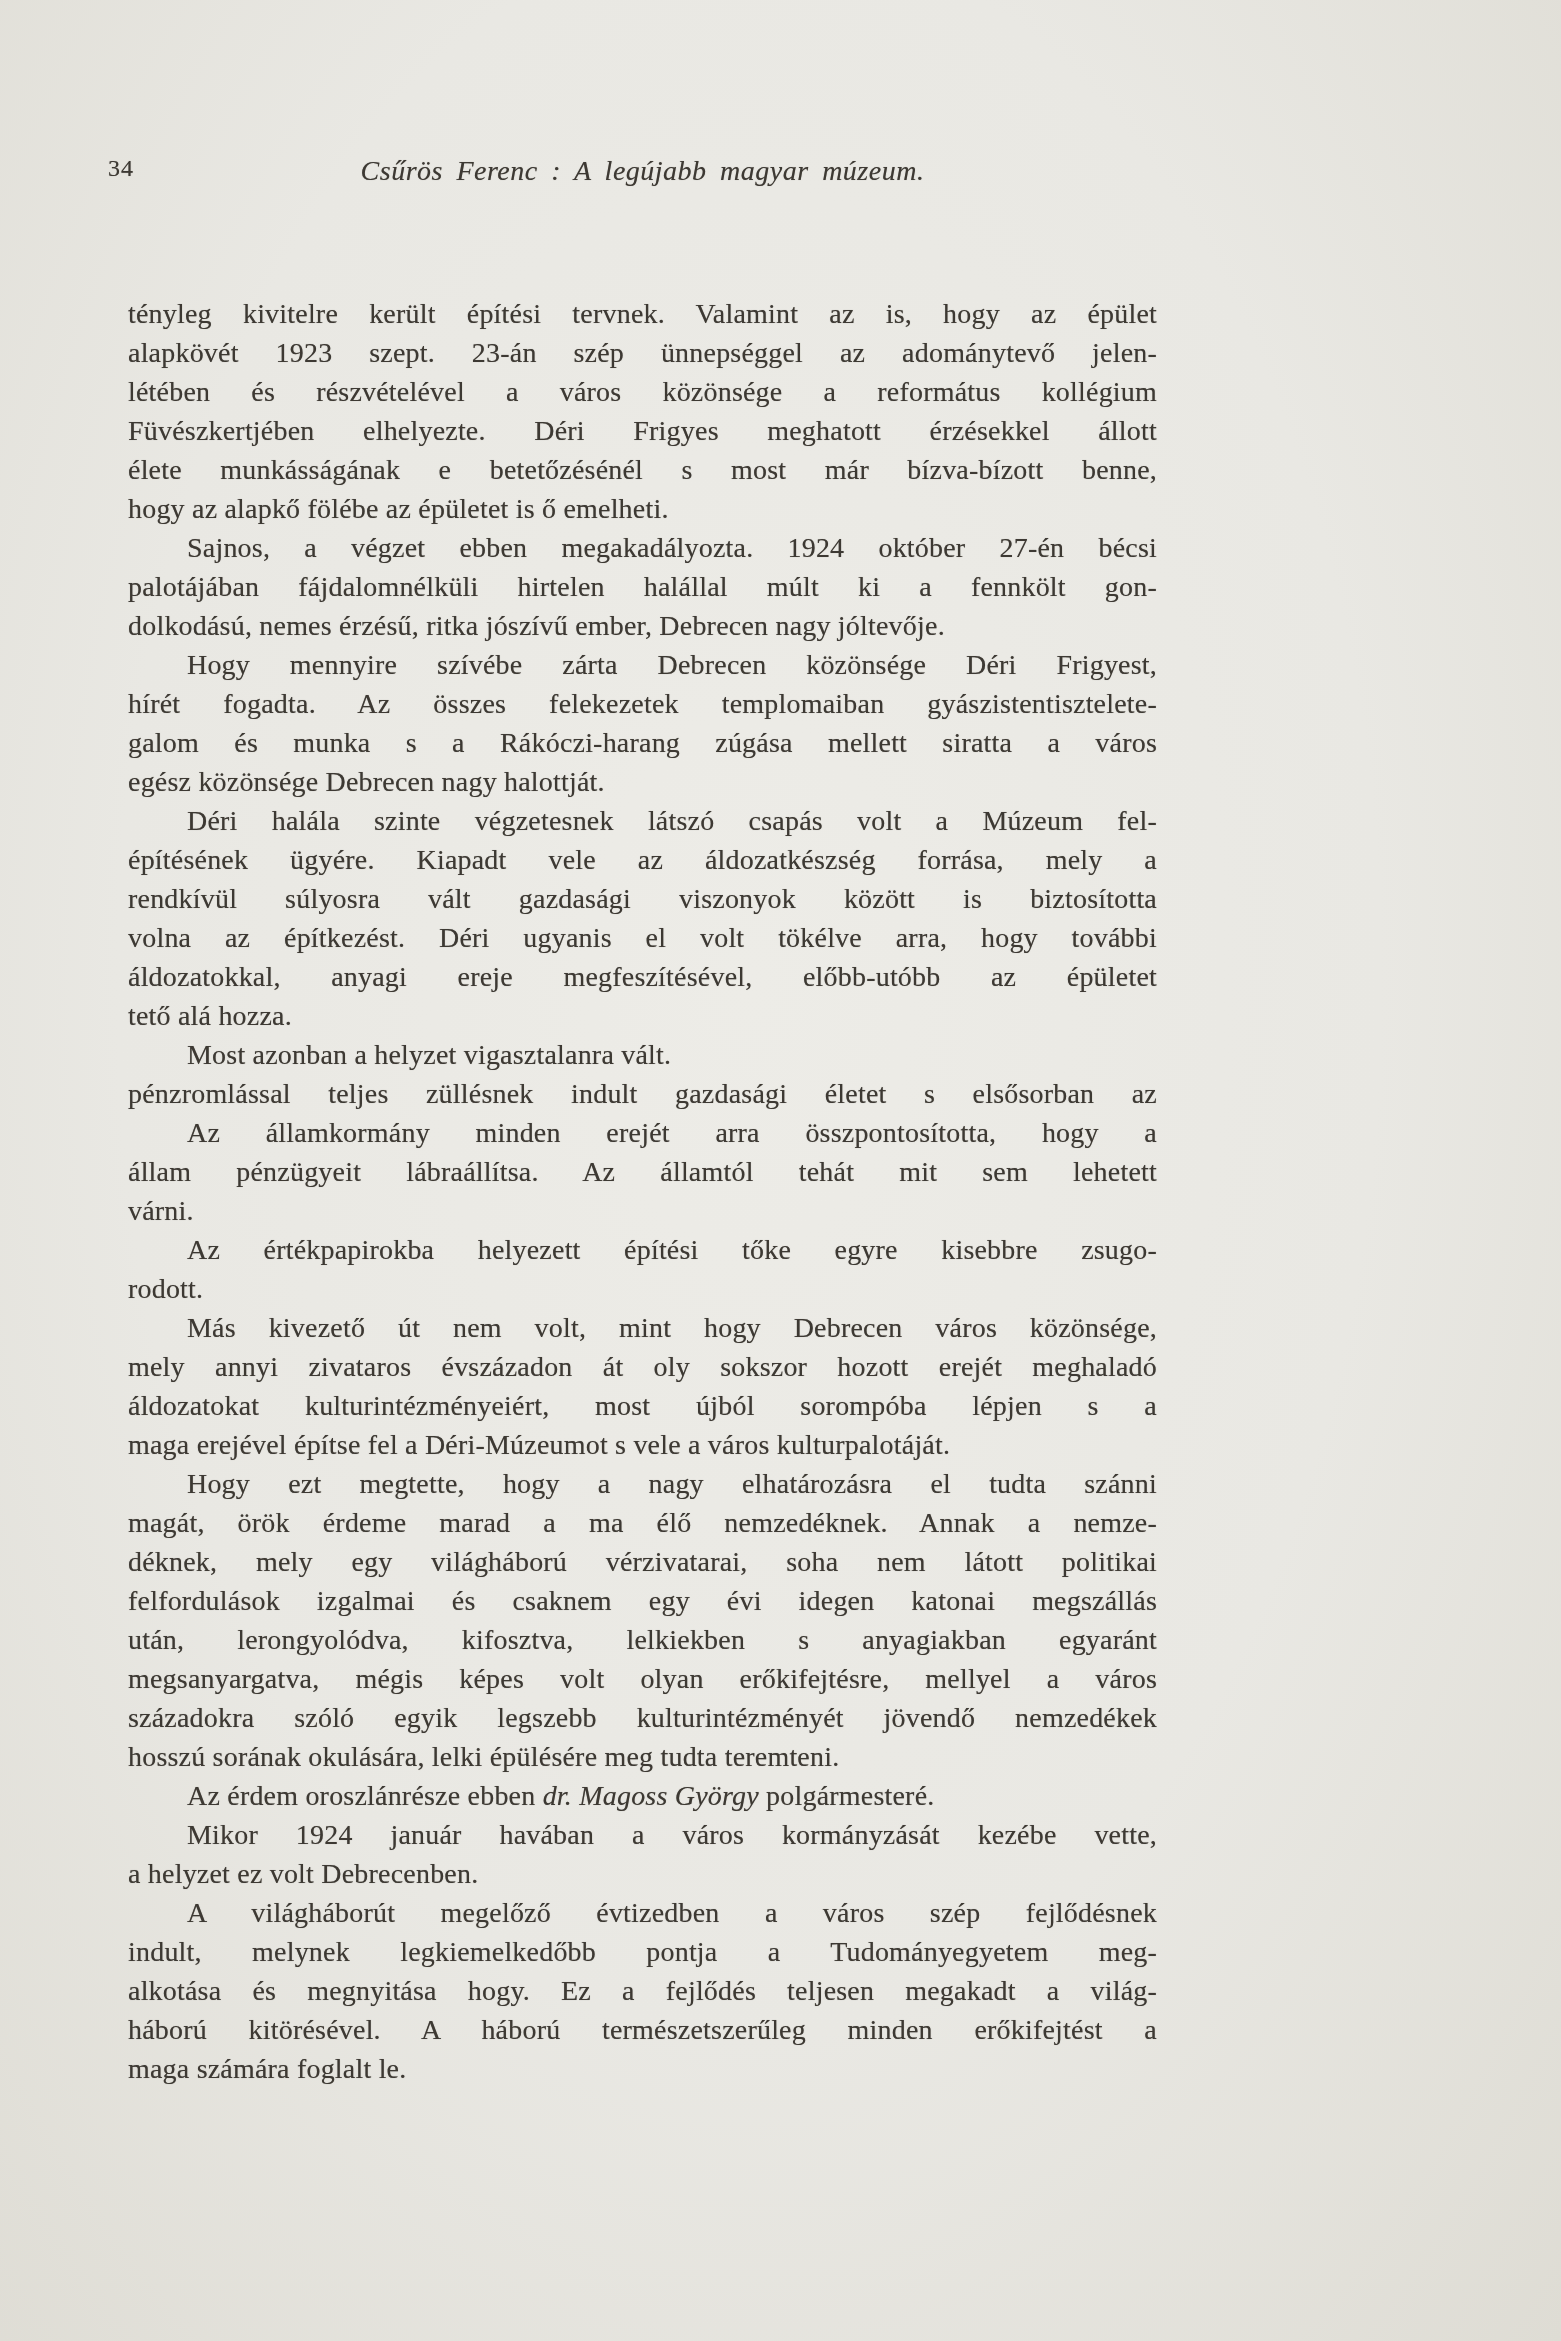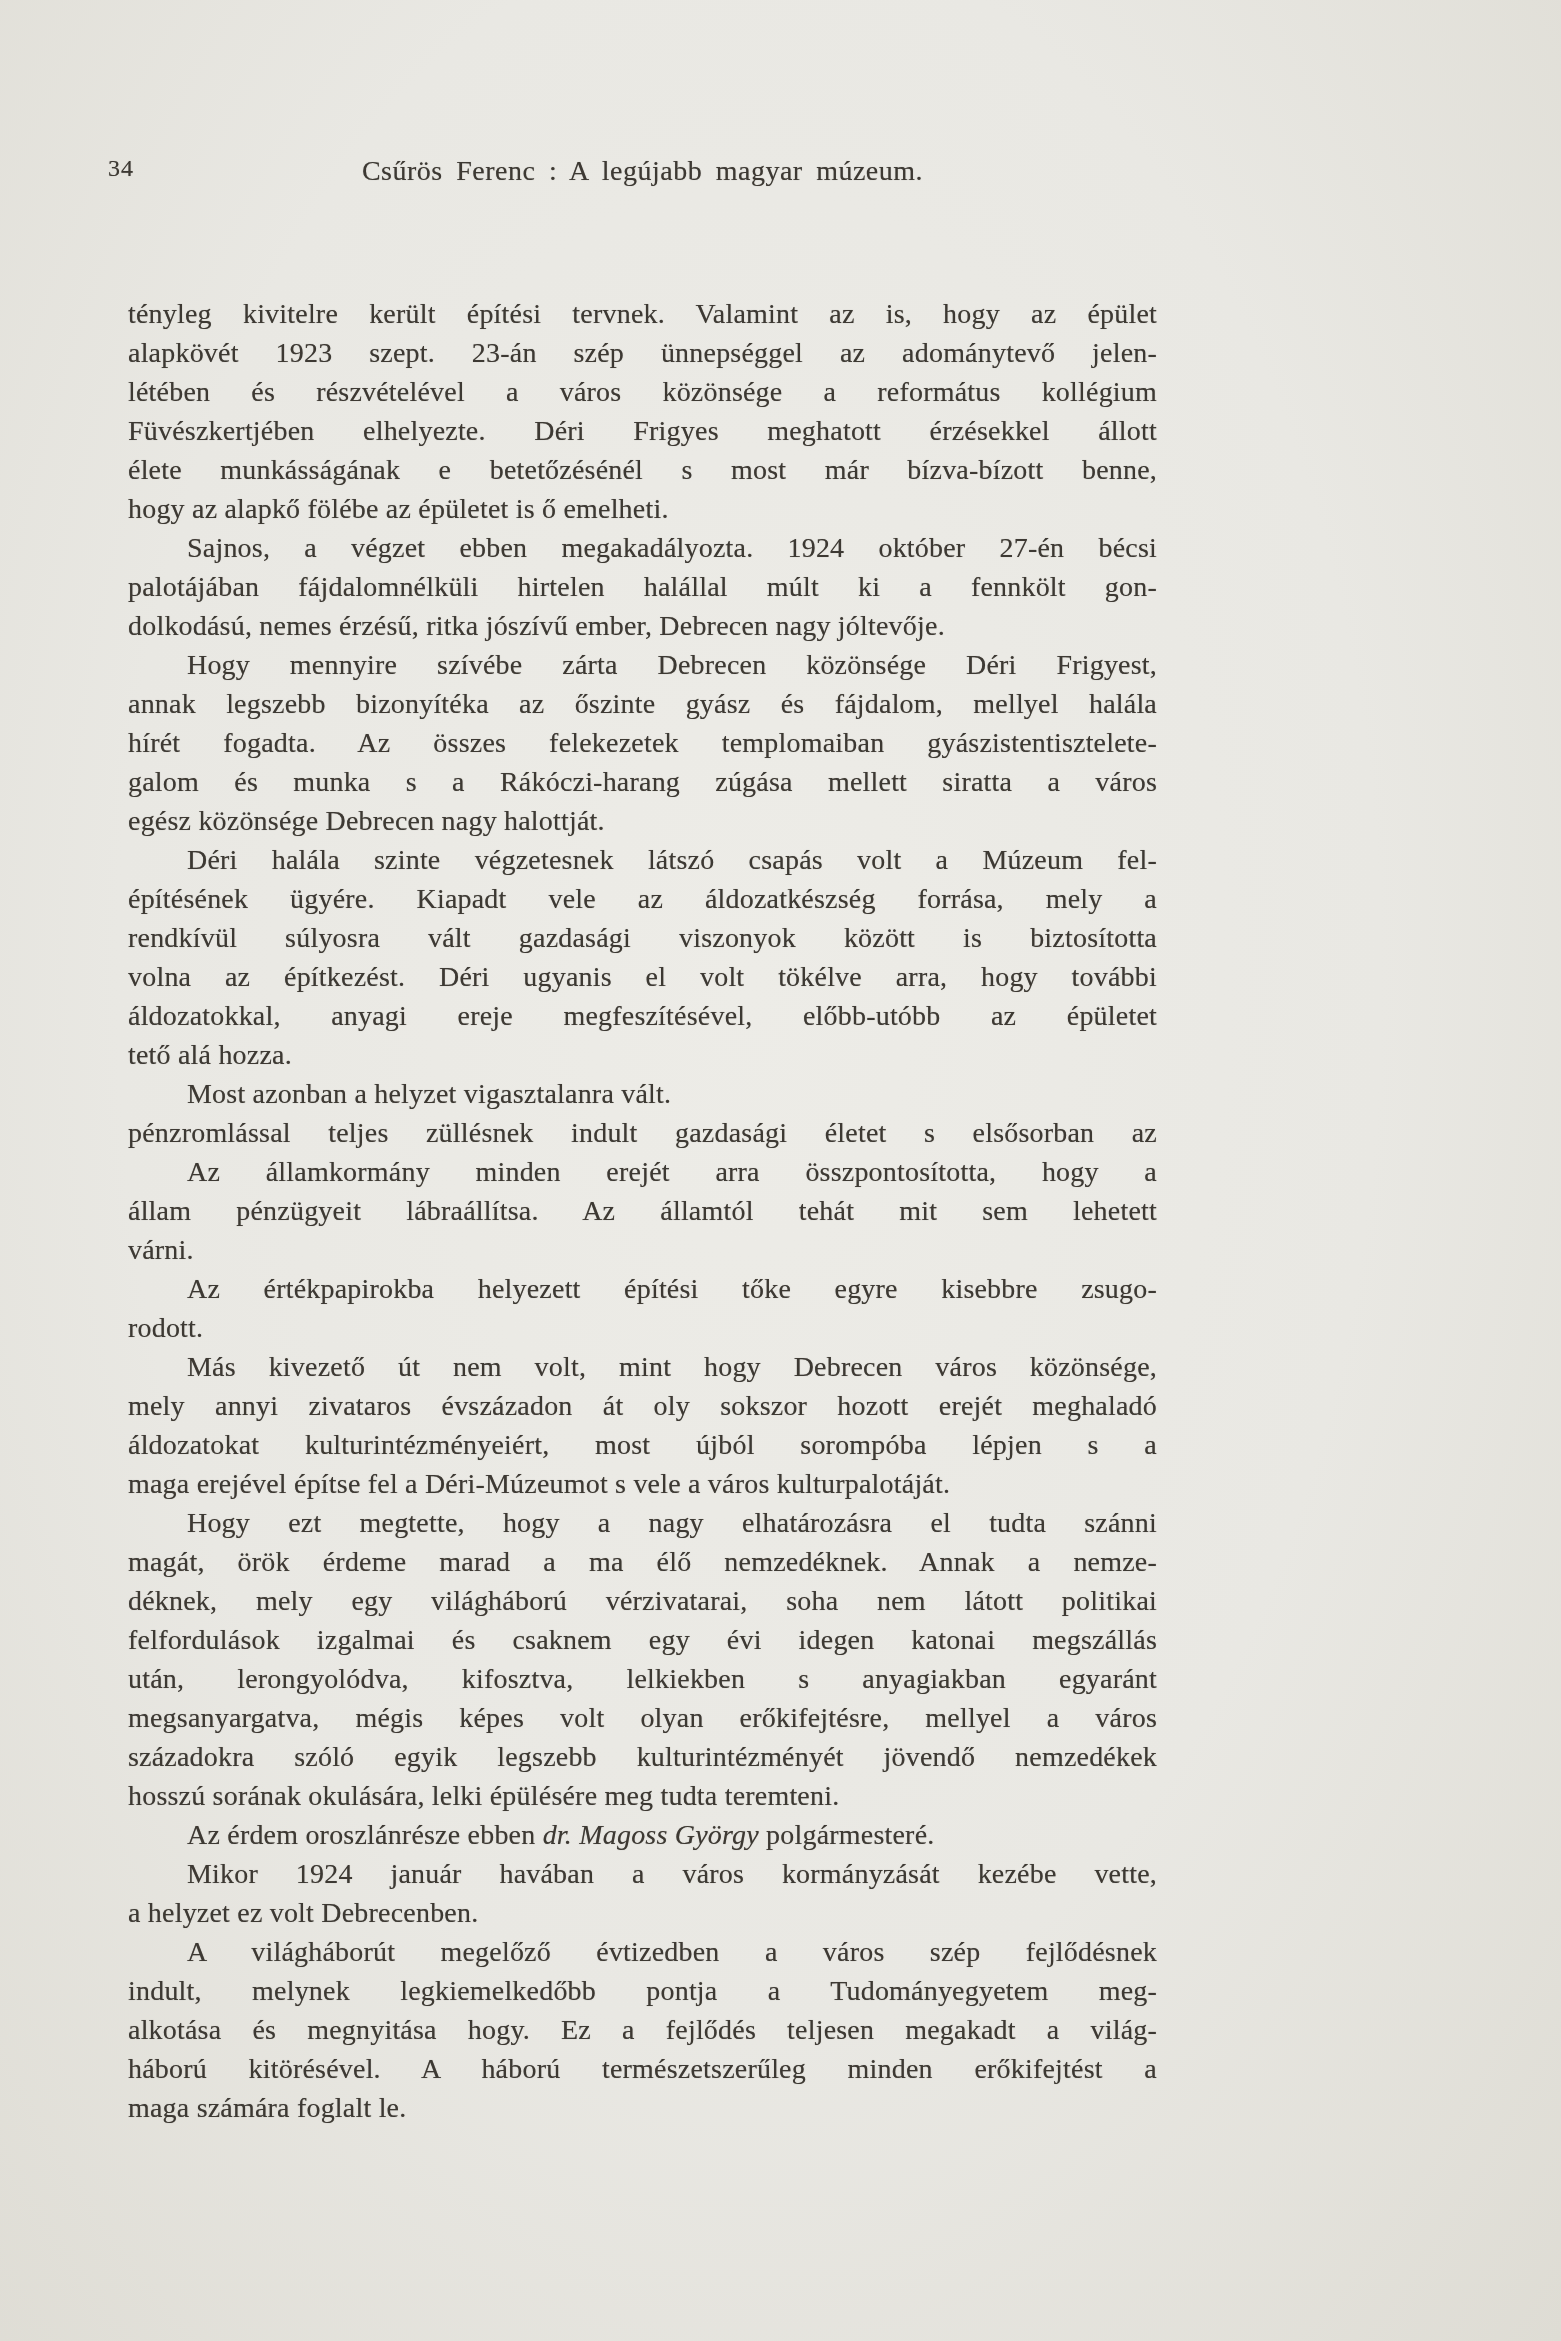--- a/index.html
+++ b/index.html
@@ -16,21 +16,21 @@
     color:var(--ink);
     overflow:hidden;
   }
   .page-number{
     position:absolute;left:108px;top:155px;
     font-size:24px;letter-spacing:0.9px;
     text-shadow:0 0 0.7px rgba(61,57,51,.55);
   }
   .running-head{
     position:absolute;left:128px;top:155px;width:1029px;
-    text-align:center;
+    text-align:center;font-style:italic;
     font-size:28px;letter-spacing:0.5px;word-spacing:6px;
     text-shadow:0 0 0.7px rgba(61,57,51,.5);
   }
   .text-block{
     position:absolute;left:128px;top:294px;width:1029px;
     font-size:28px;line-height:39px;
     letter-spacing:0.2px;
     text-shadow:0 0 0.7px rgba(61,57,51,.5);
   }
   .line{
@@ -52,21 +52,20 @@
       <div class="line">tényleg kivitelre került építési tervnek. Valamint az is, hogy az épület</div>
       <div class="line">alapkövét 1923 szept. 23-án szép ünnepséggel az adománytevő jelen-</div>
       <div class="line">létében és részvételével a város közönsége a református kollégium</div>
       <div class="line">Füvészkertjében elhelyezte. Déri Frigyes meghatott érzésekkel állott</div>
       <div class="line">élete munkásságának e betetőzésénél s most már bízva-bízott benne,</div>
       <div class="line end">hogy az alapkő fölébe az épületet is ő emelheti.</div>
       <div class="line indent">Sajnos, a végzet ebben megakadályozta. 1924 október 27-én bécsi</div>
       <div class="line">palotájában fájdalomnélküli hirtelen halállal múlt ki a fennkölt gon-</div>
       <div class="line end">dolkodású, nemes érzésű, ritka jószívű ember, Debrecen nagy jóltevője.</div>
       <div class="line indent">Hogy mennyire szívébe zárta Debrecen közönsége Déri Frigyest,</div>
-      <div class="line">annak legszebb bizonyítéka az őszinte gyász és fájdalom, mellyel halála</div>
       <div class="line">hírét fogadta. Az összes felekezetek templomaiban gyászistentisztelete-</div>
       <div class="line">galom és munka s a Rákóczi-harang zúgása mellett siratta a város</div>
       <div class="line end">egész közönsége Debrecen nagy halottját.</div>
       <div class="line indent">Déri halála szinte végzetesnek látszó csapás volt a Múzeum fel-</div>
       <div class="line">építésének ügyére. Kiapadt vele az áldozatkészség forrása, mely a</div>
       <div class="line">rendkívül súlyosra vált gazdasági viszonyok között is biztosította</div>
       <div class="line">volna az építkezést. Déri ugyanis el volt tökélve arra, hogy további</div>
       <div class="line">áldozatokkal, anyagi ereje megfeszítésével, előbb-utóbb az épületet</div>
       <div class="line end">tető alá hozza.</div>
       <div class="line indent end">Most azonban a helyzet vigasztalanra vált.</div>

